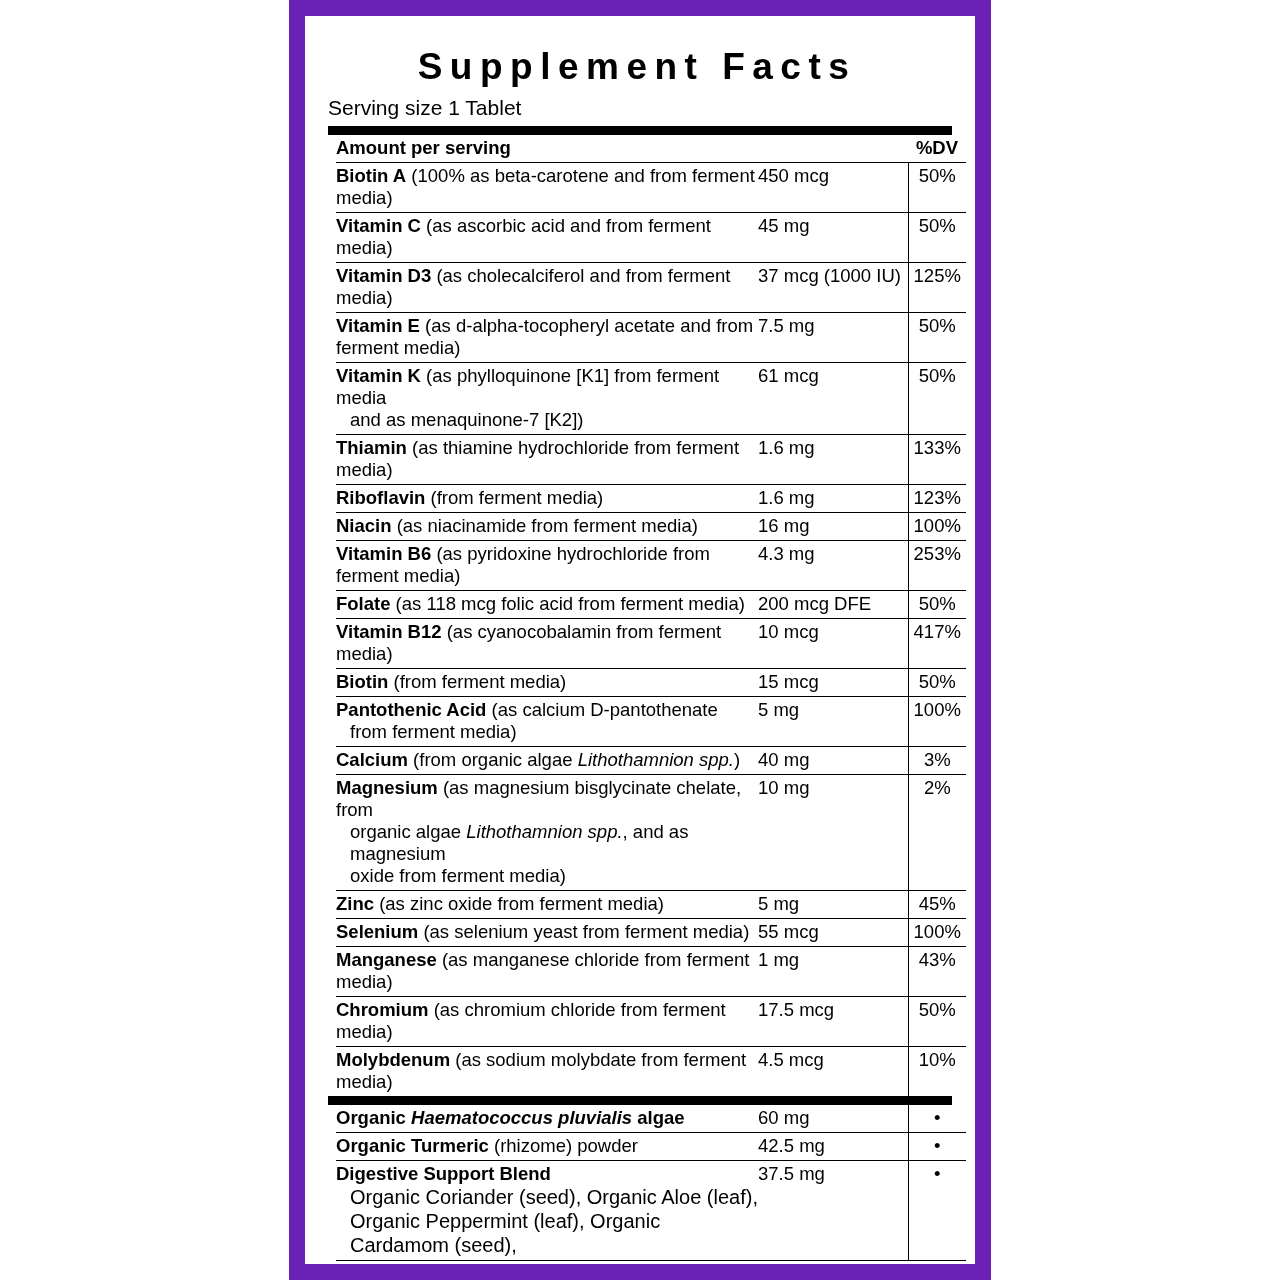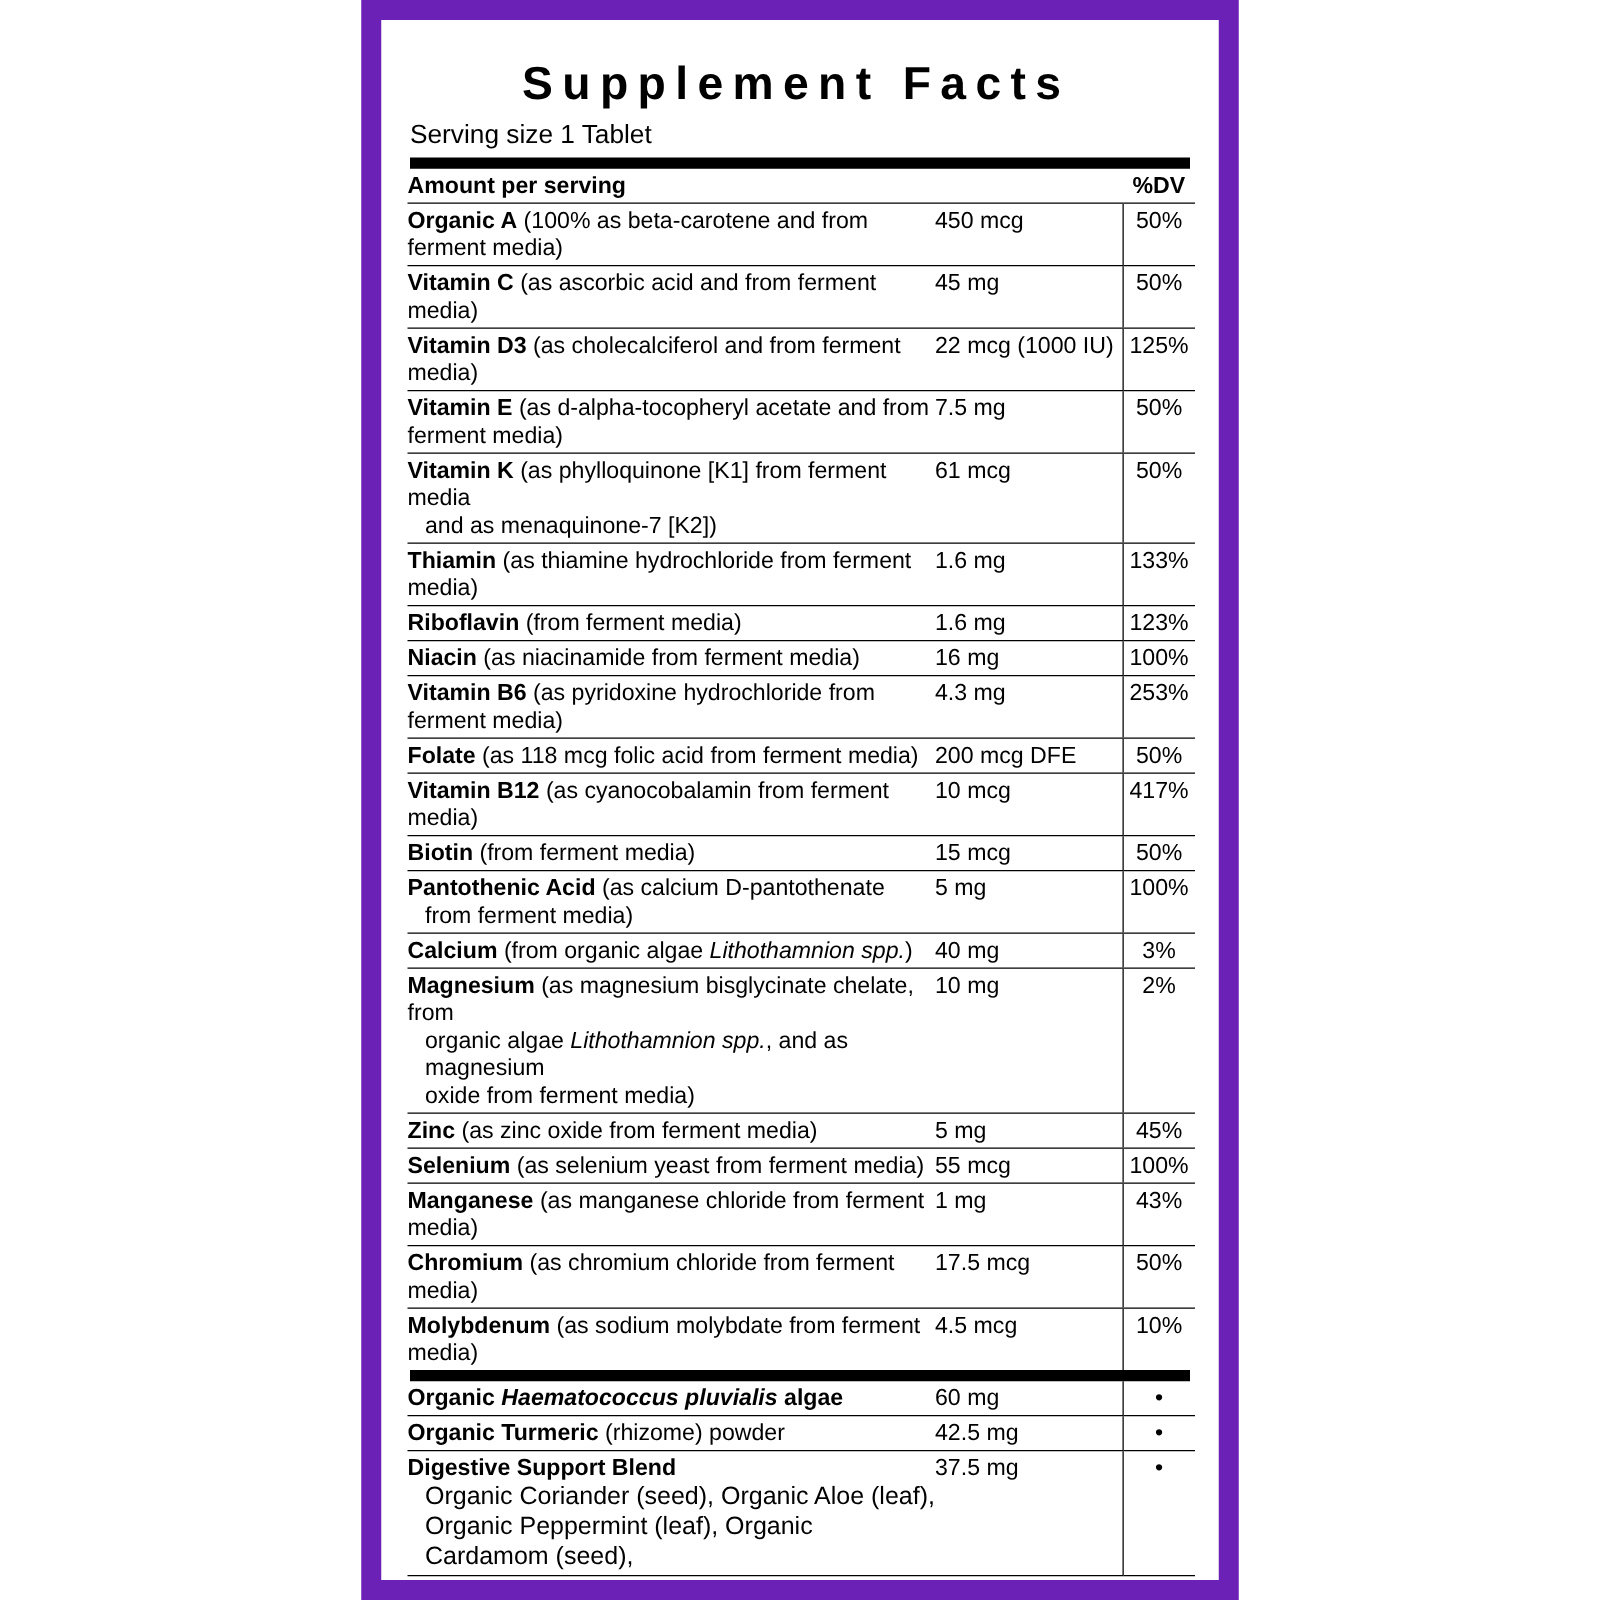--- a/index.html
+++ b/index.html
@@ -60,21 +60,21 @@
     line-height: 22px;
   }
   .rule-thick {
     height: 9px;
     background: #000;
     margin: 7px 0 0 6px;
   }
   table.facts {
     width: 100%;
     border-collapse: collapse;
-    margin-left: 4px;
+    margin-left: 14px;
     table-layout: fixed;
   }
   table.facts td {
     vertical-align: top;
     padding: 2px 0 3px 0;
     font-size: 18.5px;
     line-height: 22px;
     border-bottom: 1.6px solid #000;
   }
   td.name { padding-left: 2px; }
@@ -132,32 +132,32 @@
           <col style="width:58px">
         </colgroup>
       <tbody>
         <tr class="hdr">
           <td class="name"><span class="bold">Amount per serving</span></td>
           <td class="amount"></td>
           <td class="dv" style="border-left:none;"><span class="bold">%DV</span></td>
         </tr>
 
         <tr>
-          <td class="name"><span class="bold">Organic A</span><span> (100% as beta-carotene and from ferment media)</span></td>
+          <td class="name"><span class="bold">Biotin A</span><span> (100% as beta-carotene and from ferment media)</span></td>
           <td class="amount">450 mcg</td>
           <td class="dv">50%</td>
         </tr>
         <tr>
           <td class="name"><span class="bold">Vitamin C</span><span> (as ascorbic acid and from ferment media)</span></td>
           <td class="amount">45 mg</td>
           <td class="dv">50%</td>
         </tr>
         <tr>
           <td class="name"><span class="bold">Vitamin D3</span><span> (as cholecalciferol and from ferment media)</span></td>
-          <td class="amount">22 mcg (1000 IU)</td>
+          <td class="amount">37 mcg (1000 IU)</td>
           <td class="dv">125%</td>
         </tr>
         <tr>
           <td class="name"><span class="bold">Vitamin E</span><span> (as d-alpha-tocopheryl acetate and from ferment media)</span></td>
           <td class="amount">7.5 mg</td>
           <td class="dv">50%</td>
         </tr>
         <tr>
           <td class="name"><span class="bold">Vitamin K</span><span> (as phylloquinone [K1] from ferment media</span><span class="sub">and as menaquinone-7 [K2])</span></td>
           <td class="amount">61 mcg</td>

